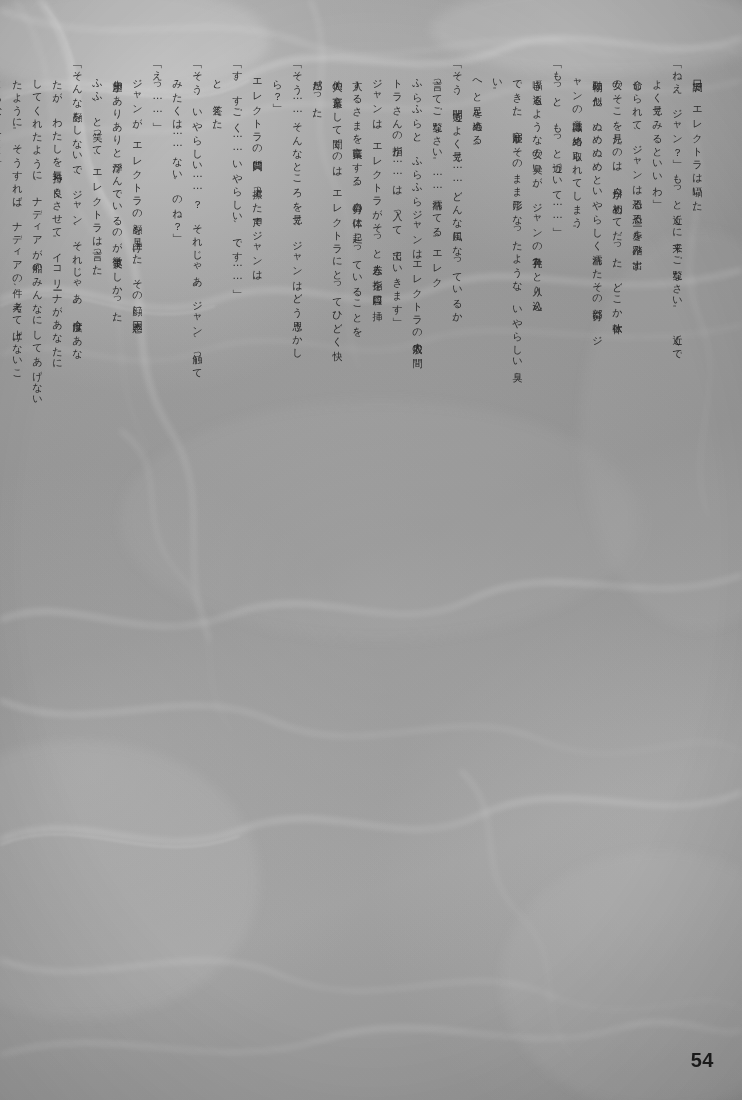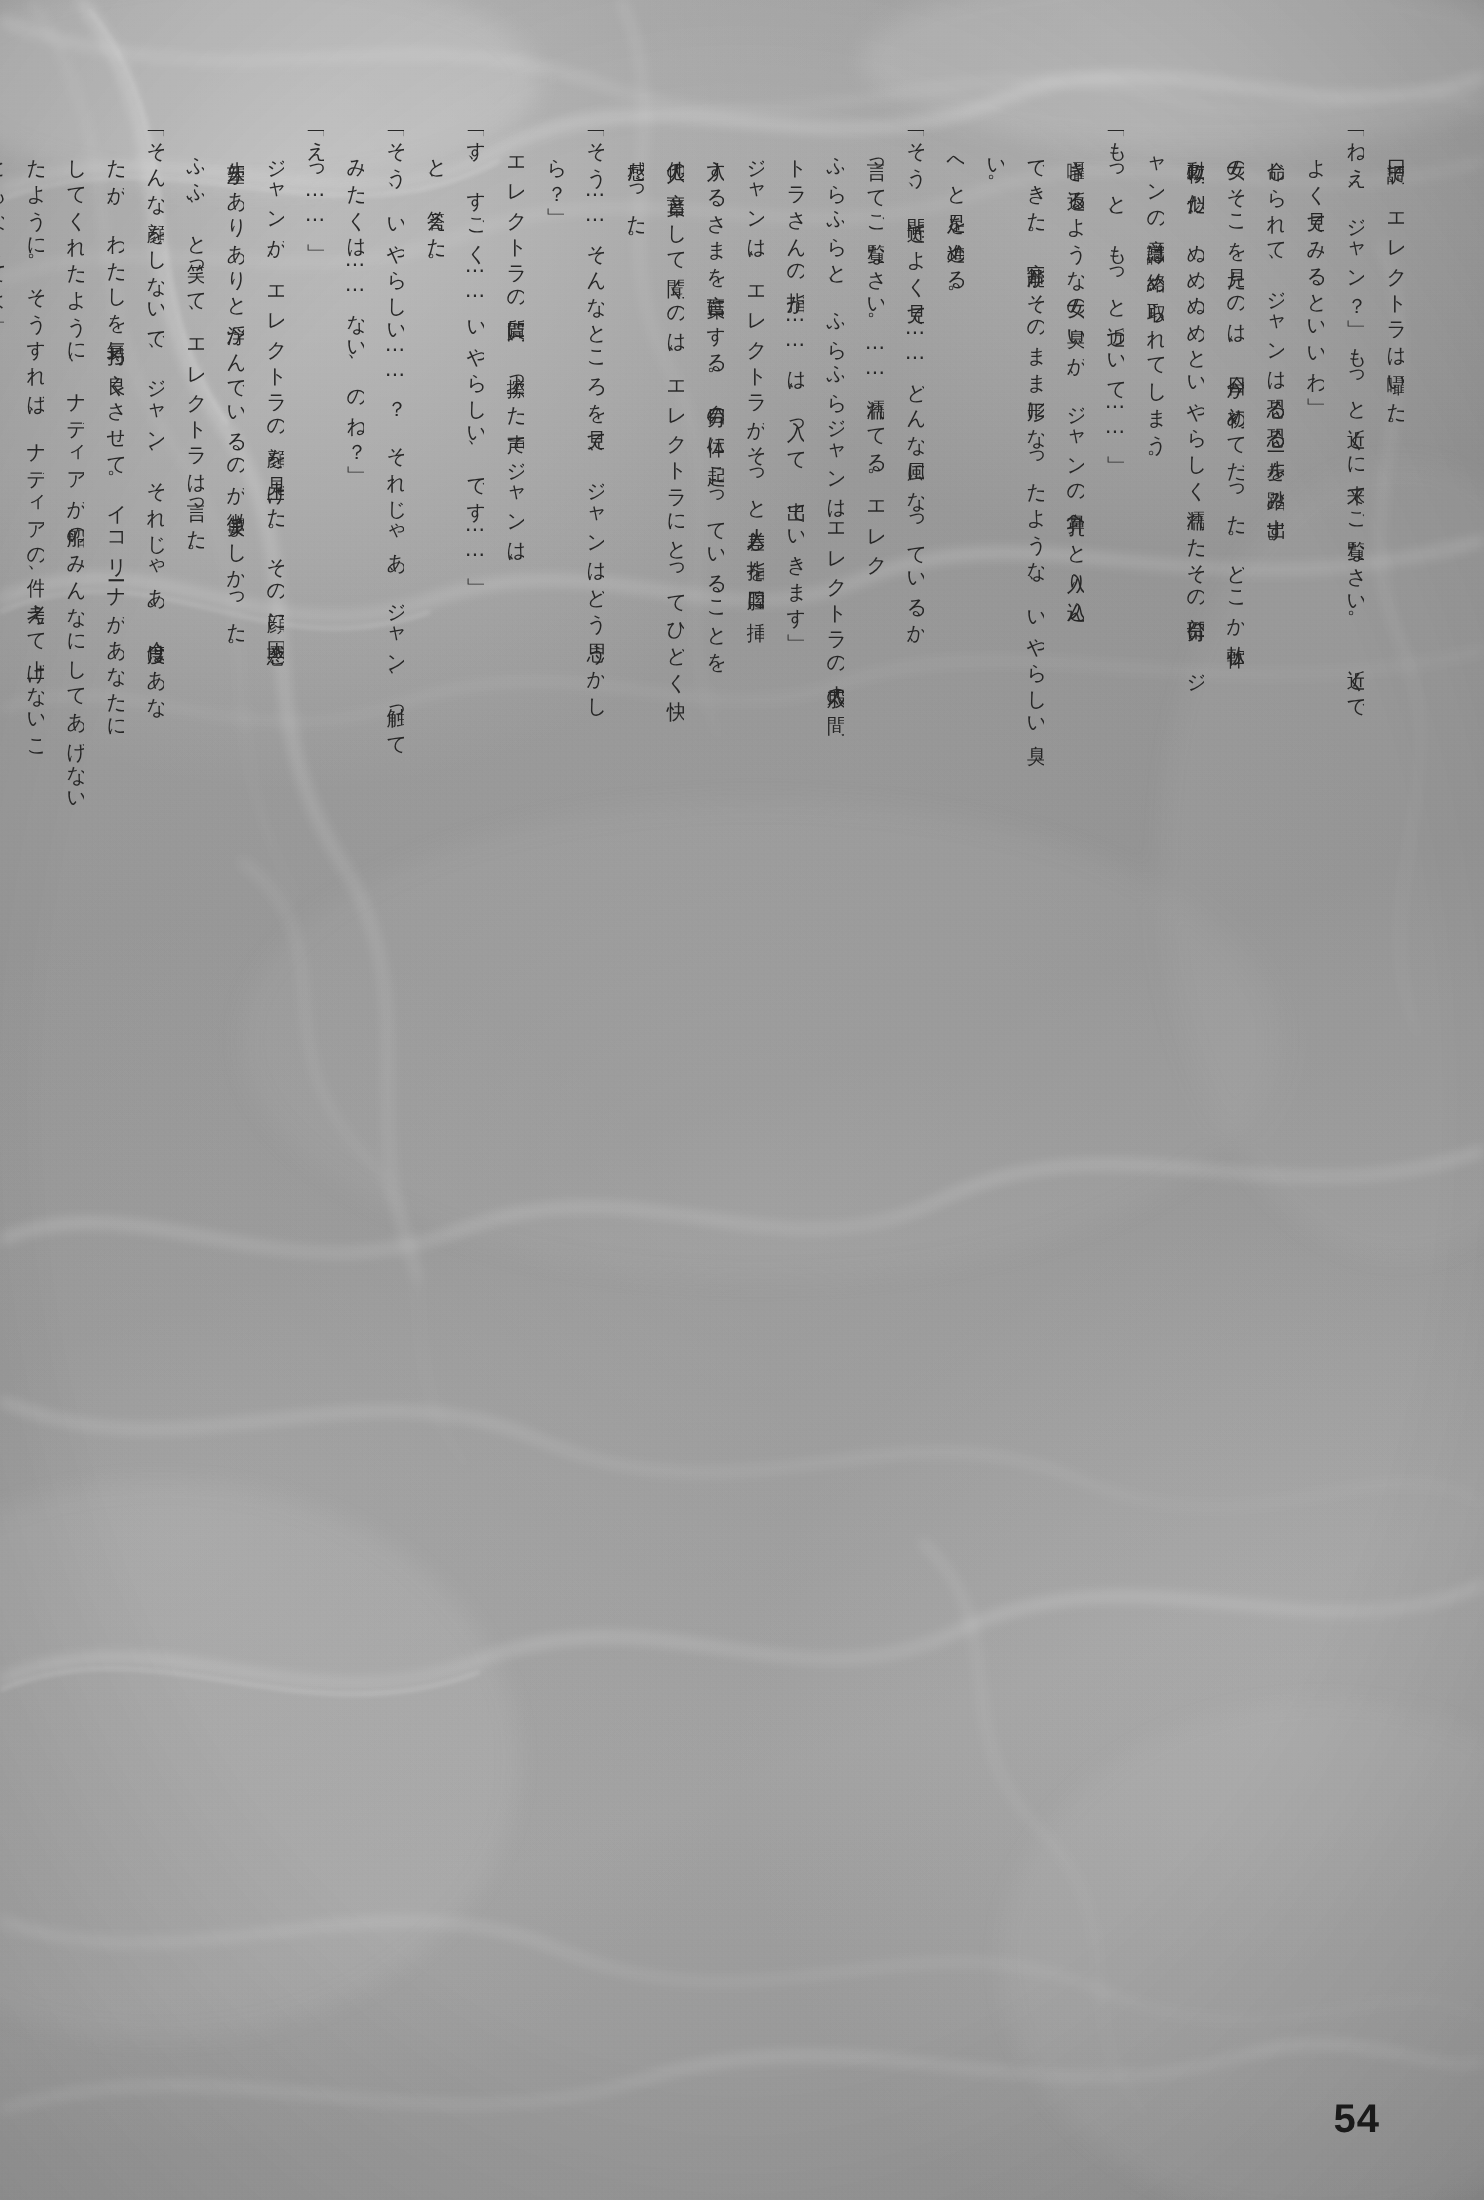--- a/index.html
+++ b/index.html
@@ -75,21 +75,21 @@
     white-space: pre-wrap;
     overflow: hidden;
     text-align: left;
     opacity: 0.93;
   }
   .col.indent {
     padding-top: 10px;
   }
   .page-number {
     position: absolute;
-    right: 52px;
+    right: 28px;
     bottom: 28px;
     font-family: "Liberation Sans", sans-serif;
     font-size: 20px;
     font-weight: bold;
     color: #1a1a1a;
     letter-spacing: 0.5px;
   }
 </style>
 </head>
 <body>

